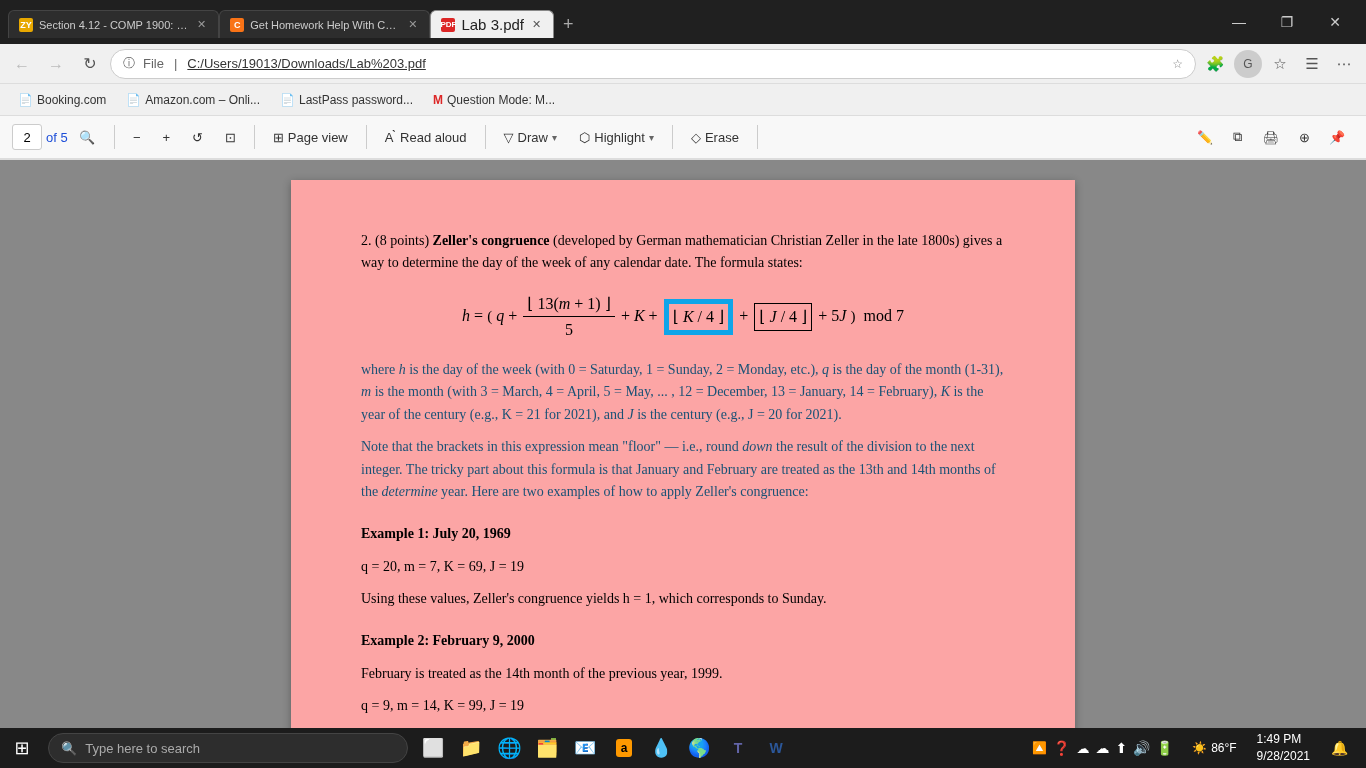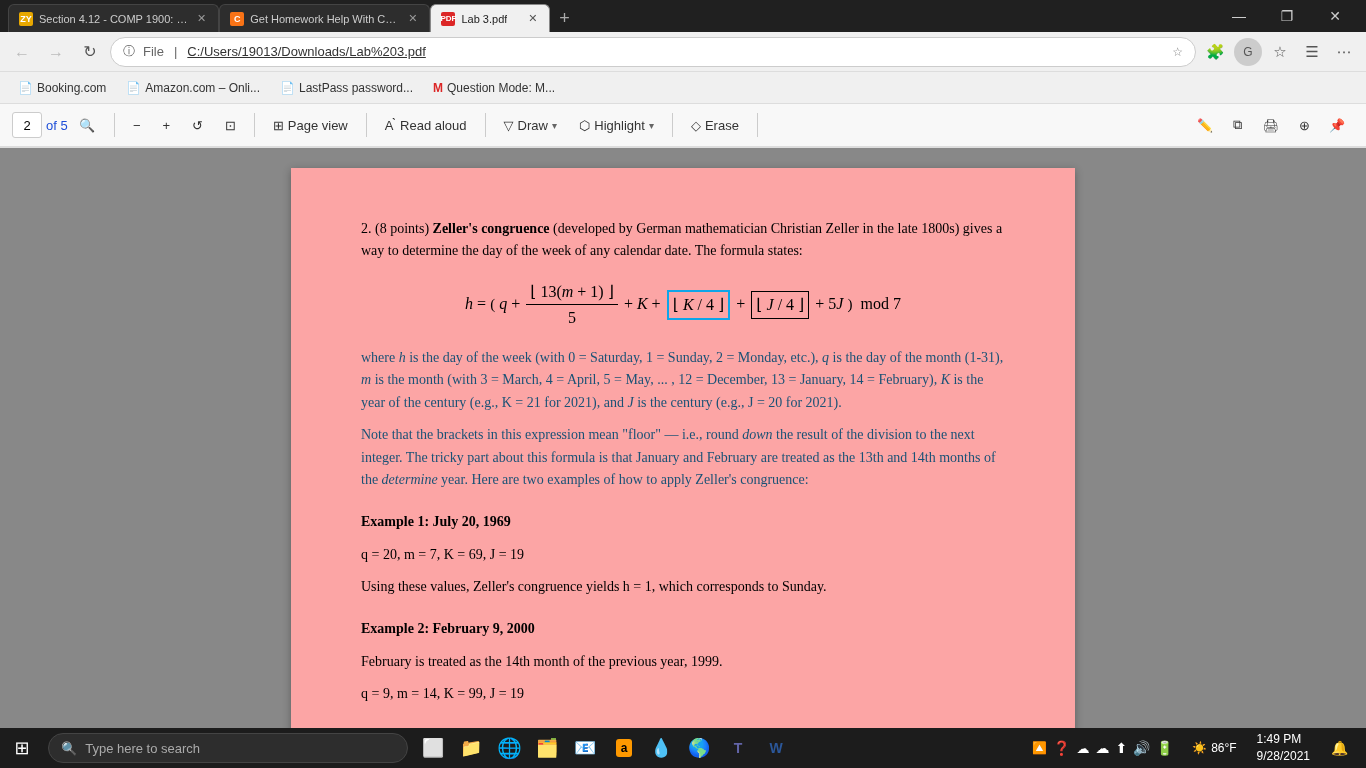--- a/index.html
+++ b/index.html
@@ -1,20 +1,20 @@
 <!DOCTYPE html>
 <html><head>
   <meta charset="utf-8">
   <style>
     * { margin: 0; padding: 0; box-sizing: border-box; }
     body { font-family: 'Segoe UI', Arial, sans-serif; font-size: 13px; background: #f0f0f0; width: 1366px; height: 768px; overflow: hidden; }
 
     
     .titlebar {
-      height: 32px;
+      height: 44px;
       background: #202020;
       display: flex;
       align-items: center;
       padding: 0 8px;
       gap: 12px;
     }
     .tabs-container {
       display: flex;
       align-items: flex-end;
       flex: 1;
@@ -320,21 +320,21 @@
     </div>
 
     <div class="tab inactive">
       <span class="tab-favicon" style="background:#f97316;color:white;font-size:9px;font-weight:bold;padding:0 2px;border-radius:2px;">C</span>
       <span style="font-size:11px;overflow:hidden;text-overflow:ellipsis;white-space:nowrap;max-width:150px;">Get Homework Help With Cheg...</span>
       <span class="tab-close">✕</span>
     </div>
 
     <div class="tab active">
       <span class="tab-favicon" style="background:#dc2626;color:white;font-size:8px;font-weight:bold;padding:0 2px;border-radius:2px;">PDF</span>
-      <span style="font-size:11px;overflow:hidden;text-overflow:ellipsis;white-space:nowrap;max-width:150px;">Lab 3.pdf</span>
+      <span style="font-size:15px;overflow:hidden;text-overflow:ellipsis;white-space:nowrap;max-width:150px;">Lab 3.pdf</span>
       <span class="tab-close">✕</span>
     </div>
     <div class="new-tab-btn">+</div>
   </div>
 
   <div class="titlebar-controls">
     <div class="titlebar-btn">—</div>
     <div class="titlebar-btn">❐</div>
     <div class="titlebar-btn close">✕</div>
   </div>
@@ -450,21 +450,21 @@
       <div class="formula-area">
         <span>
           <i>h</i> = 
           <span style="font-size:15px;">(</span>
           <i>q</i> + 
           <span style="display:inline-flex;flex-direction:column;align-items:center;vertical-align:middle;margin:0 2px;">
             <span style="border-bottom:1px solid #000;padding:0 4px;">⌊ 13(<i>m</i> + 1) ⌋</span>
             <span>5</span>
           </span>
           + <i>K</i> + 
-          <span style="display:inline-flex;flex-direction:column;align-items:center;vertical-align:middle;margin:0 2px;border:2px solid #0ea5e9;padding:0 4px;">
+          <span style="display:inline-flex;flex-direction:column;align-items:center;vertical-align:middle;margin:0 2px;border:5px solid #0ea5e9;padding:0 4px;">
             <span>⌊ <i>K</i> / 4 ⌋</span>
           </span>
           + 
           <span style="display:inline-flex;flex-direction:column;align-items:center;vertical-align:middle;margin:0 2px;border:1px solid #000;padding:0 4px;">
             <span>⌊ <i>J</i> / 4 ⌋</span>
           </span>
           + 5<i>J</i>
           <span style="font-size:15px;">)</span>
           &nbsp;mod 7
         </span>

